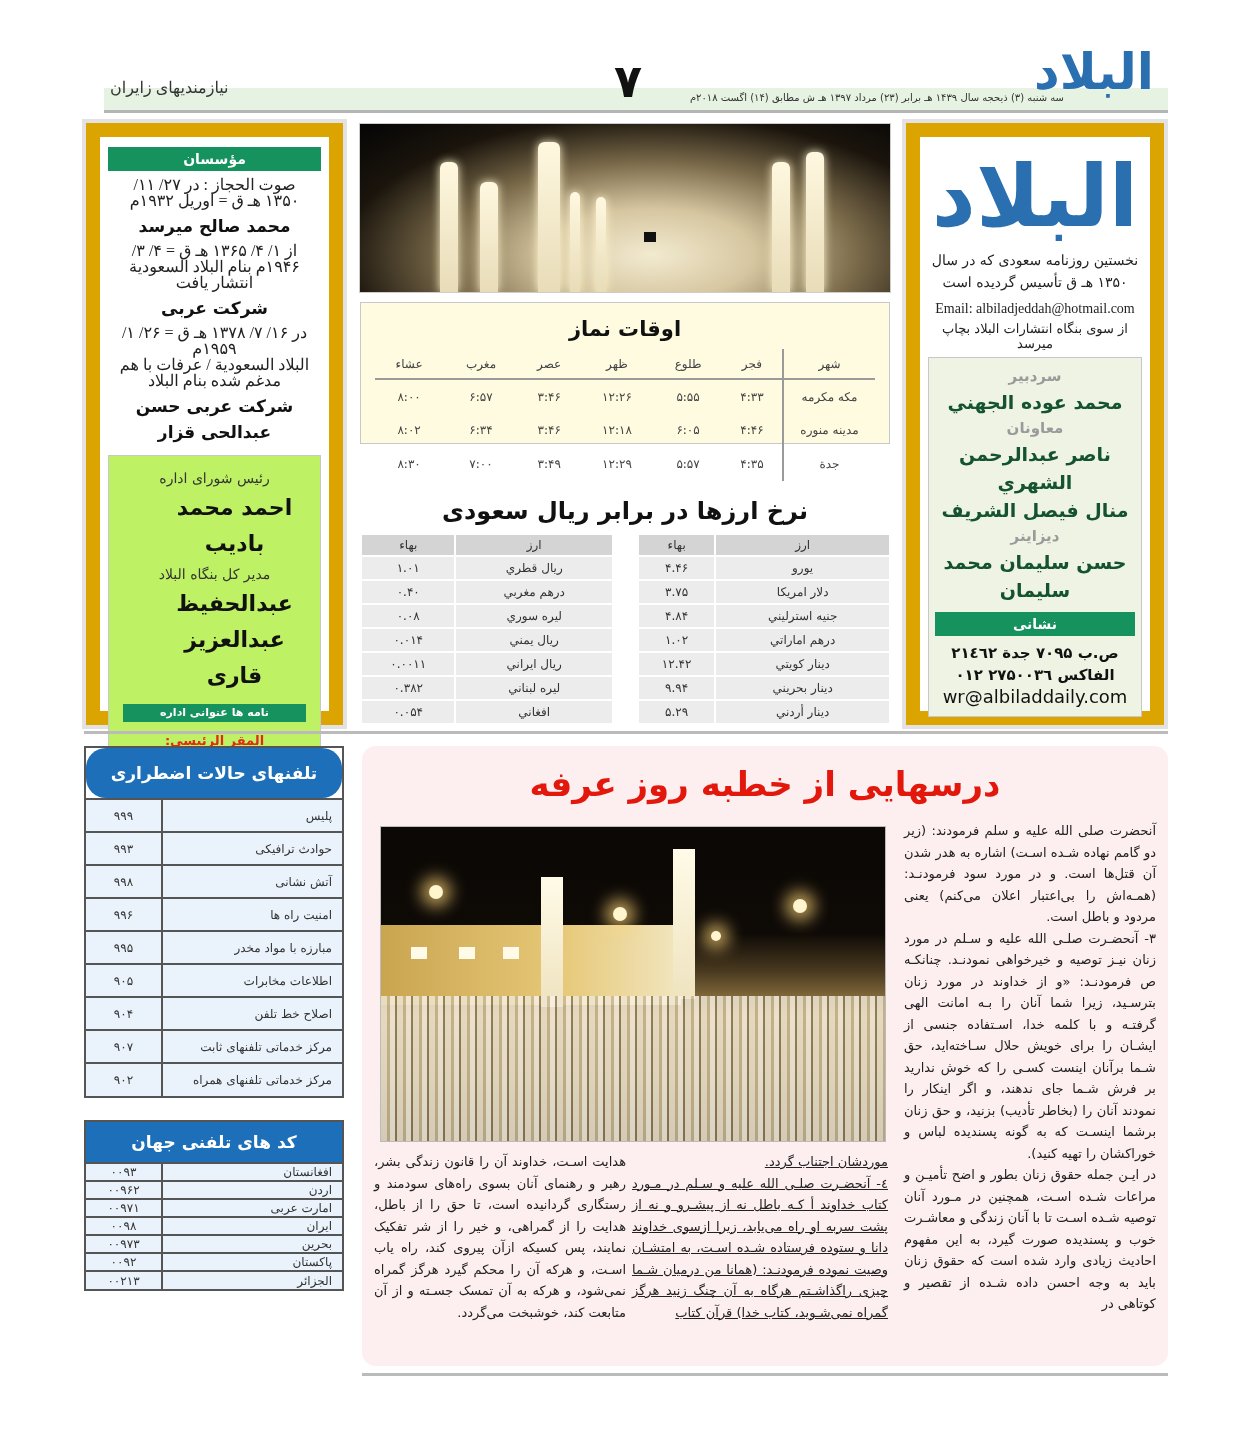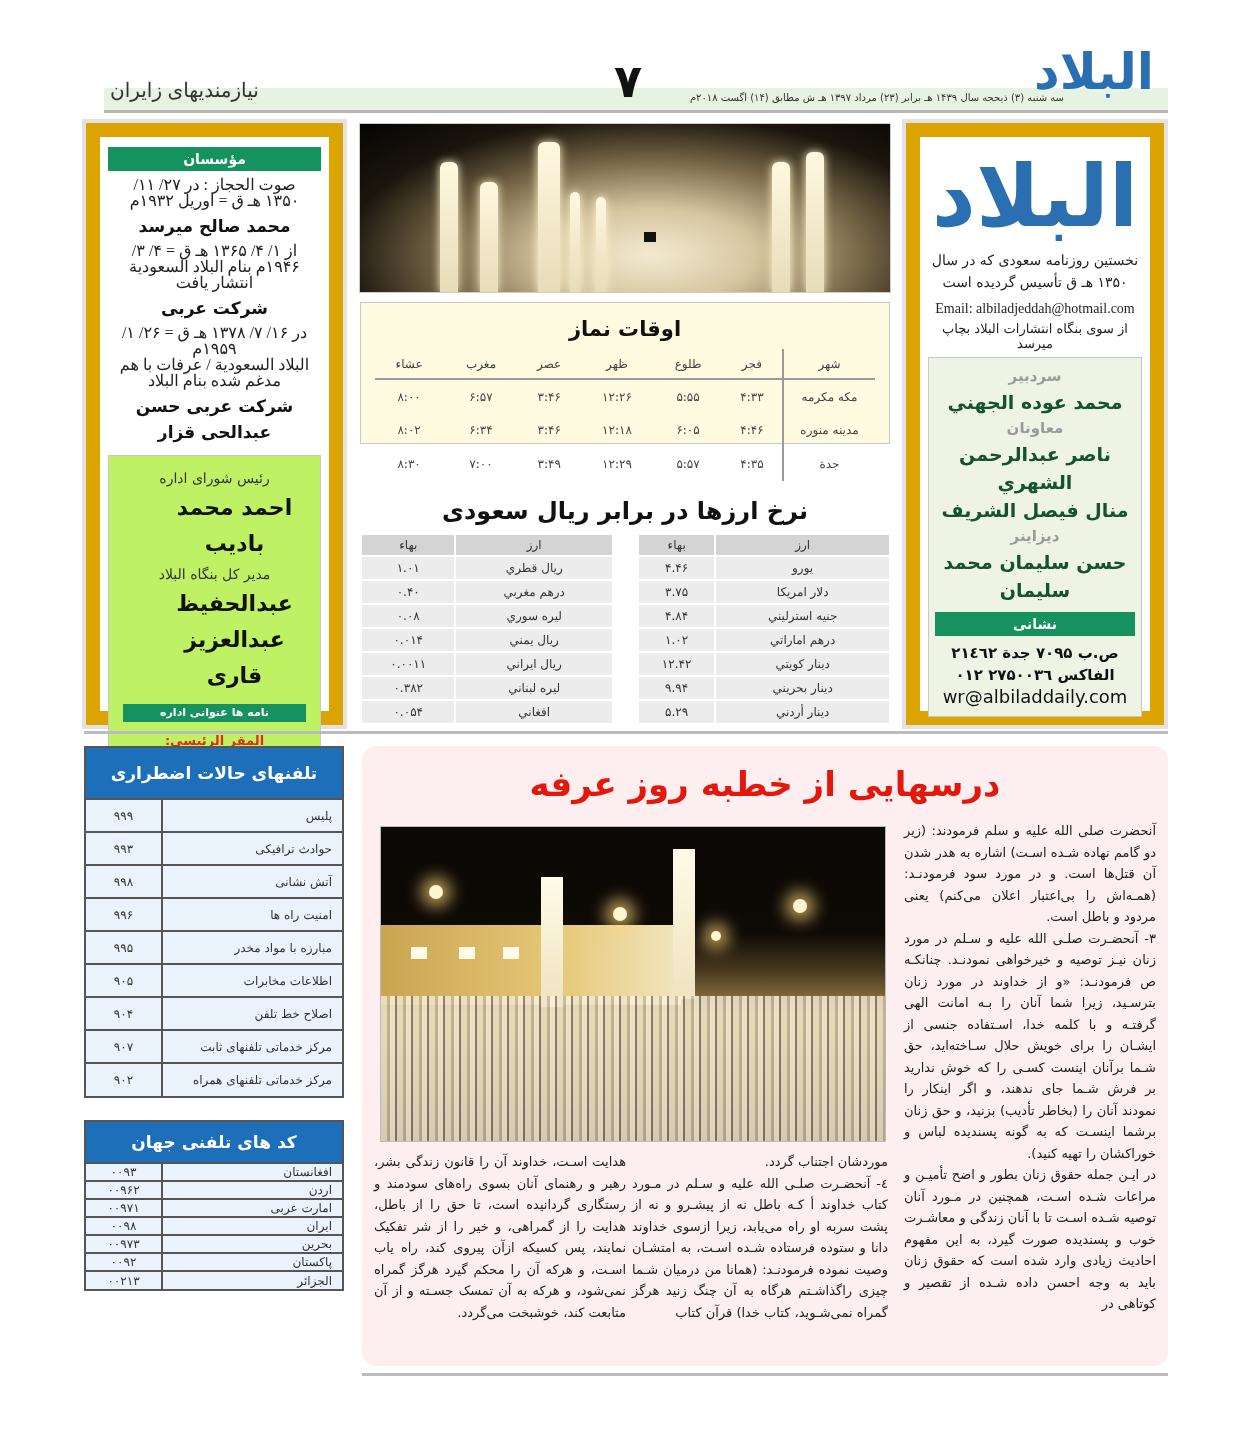--- a/index.html
+++ b/index.html
@@ -6,21 +6,21 @@
   html, body { width: 1256px; height: 1430px; background: #ffffff; overflow: hidden; }
   body { position: relative; font-family: "DejaVu Sans", sans-serif; color: #222; }
 
   
   .header { position: absolute; left: 84px; top: 40px; width: 1084px; height: 76px; }
   .header-band { position: absolute; left: 20px; right: 0; top: 48px; height: 22px; background: #e6f2e2; }
   .header-rule { position: absolute; left: 20px; right: 0; top: 70px; height: 3px; background: #b5b5b5; }
   .header-logo { position: absolute; right: 14px; top: 2px; font-family: "DejaVu Sans", sans-serif; font-weight: bold; font-size: 50px; line-height: 60px; color: #2a6fb0; direction: rtl; }
   .header-date { position: absolute; right: 104px; top: 52px; font-size: 10px; color: #333; direction: rtl; white-space: nowrap; }
   .header-page { position: absolute; left: 530px; top: 16px; font-weight: bold; font-size: 46px; line-height: 50px; color: #111; }
-  .header-section { position: absolute; left: 26px; top: 38px; font-family: Liberation Sans, sans-serif; font-size: 20px; color: #333; direction: rtl; }
+  .header-section { position: absolute; left: 26px; top: 38px; font-family: Liberation Serif, serif; font-size: 16px; color: #333; direction: rtl; }
 
   
   .gold-outer { position: absolute; background: #e2e2e2; padding: 4px; }
   .gold-frame { width: 100%; height: 100%; background: #dba400; padding: 14px; }
   .gold-inner { width: 100%; height: 100%; background: #ffffff; padding: 8px 8px; direction: rtl; text-align: center; }
 
   
   #masthead { left: 902px; top: 119px; width: 266px; height: 610px; }
   .mast-logo { font-weight: bold; font-size: 86px; line-height: 102px; color: #2a6fb0; text-align: center; }
   .mast-desc { font-family: "DejaVu Serif", serif; font-size: 14px; line-height: 22px; color: #222; margin-top: 2px; }
@@ -66,40 +66,40 @@
 
   .hr-mid { position: absolute; left: 84px; width: 1084px; top: 731px; height: 3px; background: #bbb; }
 
   
   .phone-box { position: absolute; left: 84px; width: 260px; border: 2px solid #555; direction: rtl; }
   .phone-head { background: #1c6fb8; color: #fff; font-weight: bold; font-size: 17px; text-align: center; }
   .phone-table { width: 100%; border-collapse: collapse; font-family: "DejaVu Serif", serif; font-size: 12px; color: #333; }
   .phone-table td { background: #eaf3fb; border-top: 2px solid #555; height: 33px; padding: 0 10px; }
   .phone-table td.num { border-right: 2px solid #555; width: 76px; text-align: center; }
   #emergency { top: 746px; }
-  #emergency .phone-head { line-height: 50px; }
+  #emergency .phone-head { line-height: 50px; border-radius: 20px; }
   #codes { top: 1120px; }
   #codes .phone-head { line-height: 40px; }
   #codes .phone-table td { height: 18px; }
 
   
   #article { position: absolute; left: 362px; top: 746px; width: 806px; height: 620px; background: #fdeef0; border-radius: 14px; direction: rtl; }
   .art-title { position: absolute; left: 0; right: 0; top: 12px; text-align: center; font-weight: bold; font-size: 34px; line-height: 52px; color: #e2180c; }
   #art-photo { position: absolute; left: 18px; top: 80px; width: 506px; height: 316px; border: 1px solid #bbb; overflow: hidden;
     background: linear-gradient(#0b0805 0%, #0e0a06 34%, #4a3a20 46%, #a88a50 60%, #7a6236 80%, #3a2c18 100%); }
   .wall { position: absolute; left: 0; top: 98px; width: 300px; height: 80px; background: linear-gradient(90deg, #caa550, #e6c878 60%, #f2e6c0); }
   .win { position: absolute; top: 120px; width: 16px; height: 12px; background: #fffbe8; }
   .lamp { position: absolute; width: 14px; height: 14px; border-radius: 50%; background: #fff6d0; box-shadow: 0 0 16px 8px rgba(255,214,120,.7); }
   .mn { position: absolute; width: 22px; background: linear-gradient(#fffbe8, #efe3bf); }
   .crowd { position: absolute; left: 0; right: 0; bottom: 0; height: 145px;
     background: repeating-linear-gradient(90deg, #efe6d2 0 6px, #c9b892 6px 9px, #f7f1e2 9px 14px, #8c7a58 14px 16px); opacity: .85; }
 
   .col { position: absolute; font-family: "DejaVu Sans", sans-serif; font-size: 13px; line-height: 21.5px; color: #222; text-align: justify; }
   #col1 { right: 12px; top: 74px; width: 252px; }
-  #col2 { left: 270px; top: 405px; width: 256px; }
+  #col2 { left: 270px; top: 405px; width: 256px; text-decoration: underline; }
   #col3 { left: 12px; top: 405px; width: 252px; }
   .col p { margin: 0; }
   .hr-bottom { position: absolute; left: 362px; width: 806px; top: 1373px; height: 3px; background: #bbb; }
 </style>
 </head>
 <body>
 
 <div class="header">
   <div class="header-band"></div>
   <div class="header-rule"></div>

